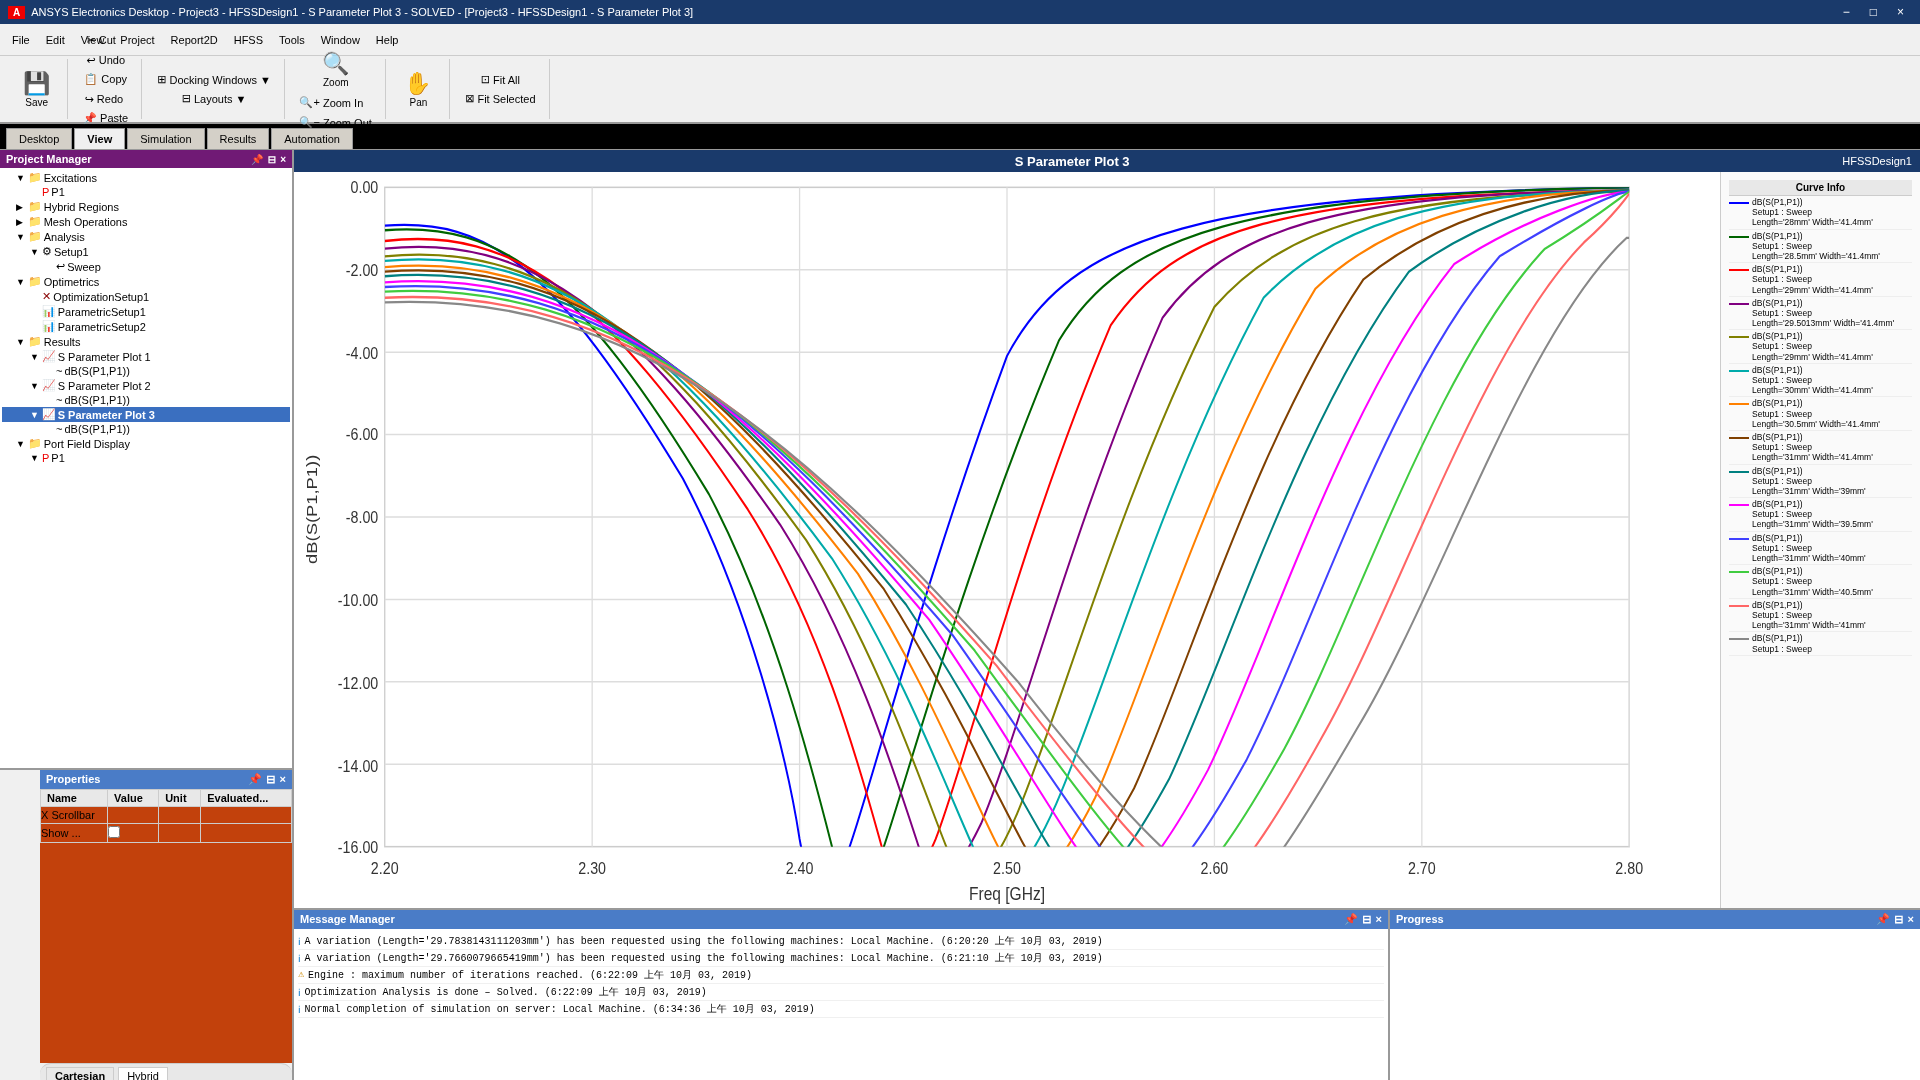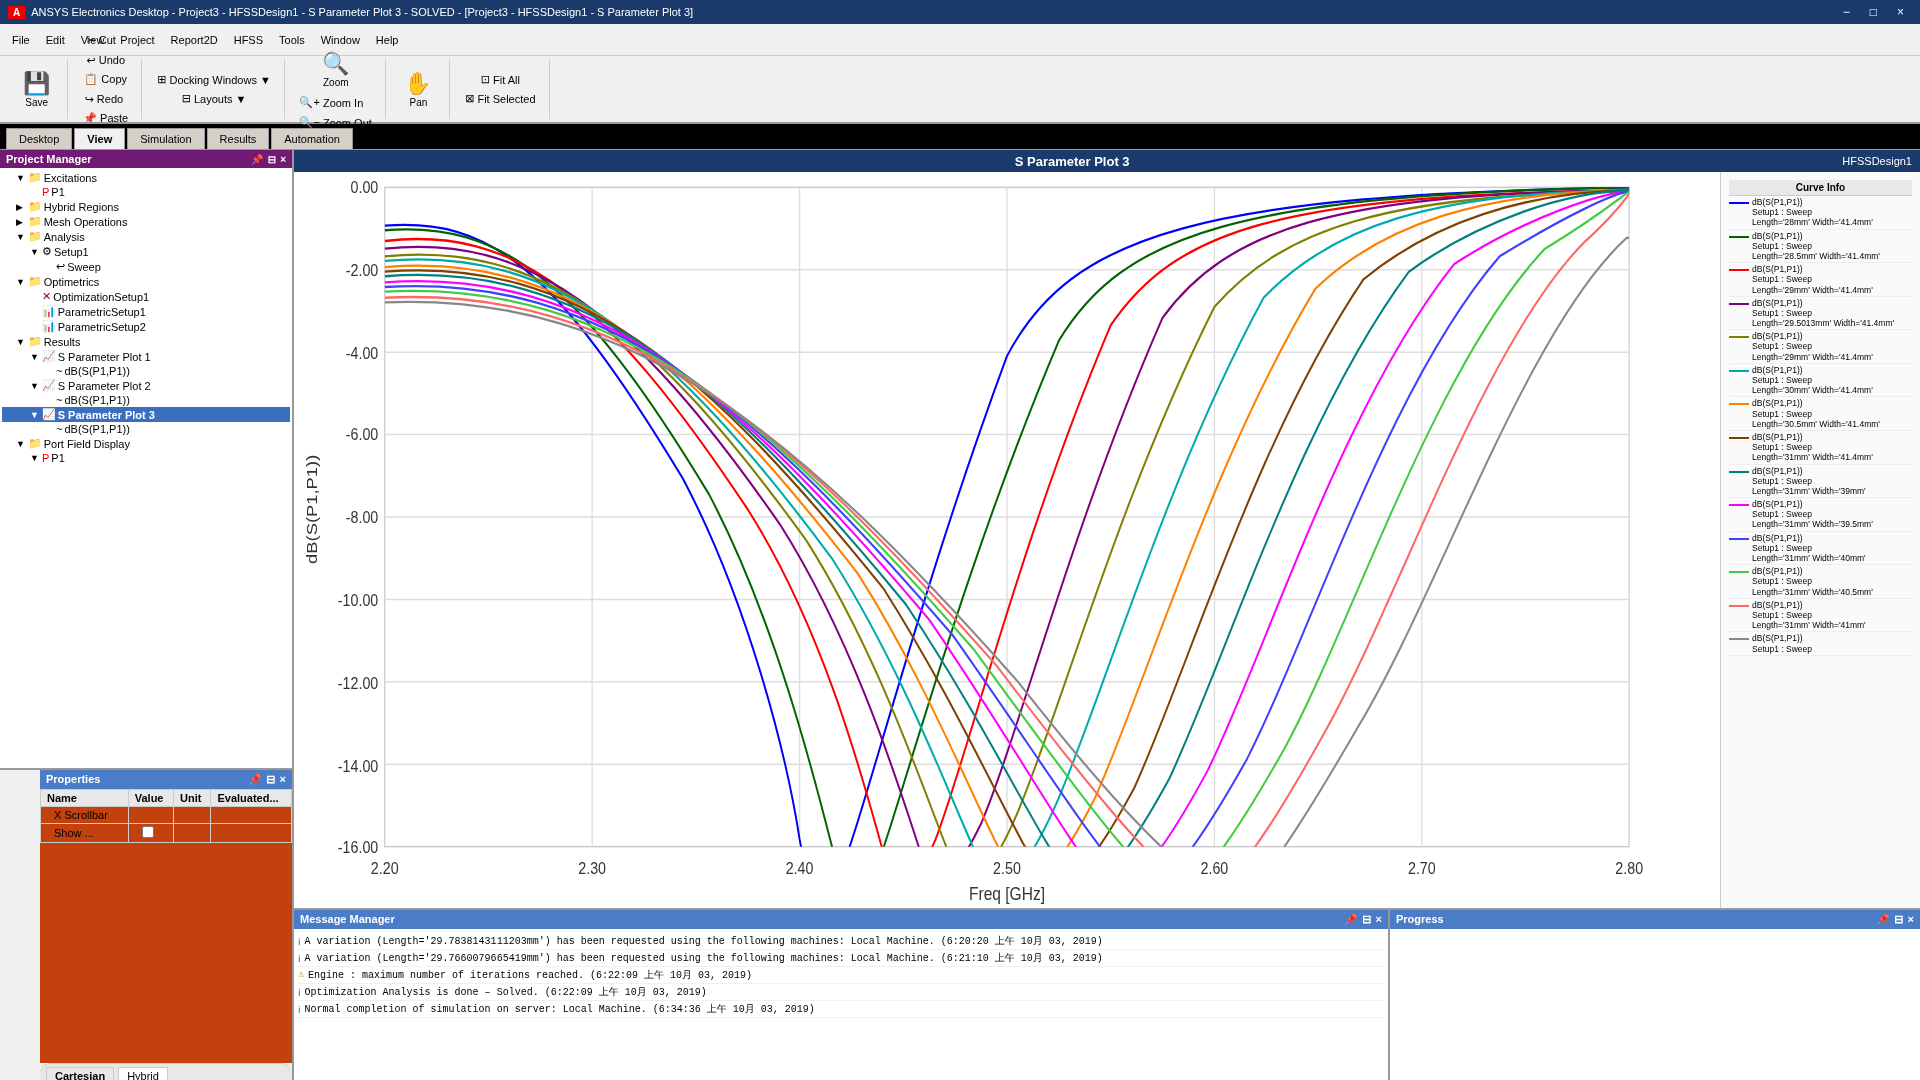--- a/index.html
+++ b/index.html
@@ -49,21 +49,21 @@
     .tree-indent-3 { padding-left: 42px; }
     .expand-icon { font-size: 9px; width: 10px; }
     .item-icon { font-size: 11px; }
     
     
     #properties { height: 320px; border-bottom: 2px solid #999; display: flex; flex-direction: column; margin-left: 40px; }
     #prop-header { background: #4a7cc7; color: white; padding: 3px 6px; font-size: 11px; font-weight: bold; display: flex; justify-content: space-between; }
     #prop-table { flex: 1; overflow: auto; background: #c2410c; }
     #prop-table table { width: 100%; border-collapse: collapse; font-size: 11px; }
     #prop-table th { background: #e8e8e8; border: 1px solid #ccc; padding: 2px 6px; text-align: left; }
-    #prop-table td { border: 1px solid #ccc; padding: 2px 13px; }
+    #prop-table td { border: 1px solid #ccc; padding: 2px 0; }
     #prop-cartesian { background: #e8e8e8; border-top: 1px solid #ccc; padding: 3px 6px; display: flex; gap: 4px; font-size: 11px; border-radius: 11px; }
     .cart-tab { padding: 2px 8px; border: 1px solid #ccc; cursor: pointer; background: white; font-size: 11px; }
     .cart-tab.active { background: #e8e8e8; font-weight: bold; }
     
     
     #right-area { flex: 1; display: flex; flex-direction: column; }
     
     
     #plot-area { flex: 1; background: white; position: relative; border-bottom: 2px solid #999; }
     #plot-title-bar { background: #1a3a6b; color: white; height: 22px; display: flex; justify-content: space-between; align-items: center; padding: 0 8px; font-size: 11px; }

